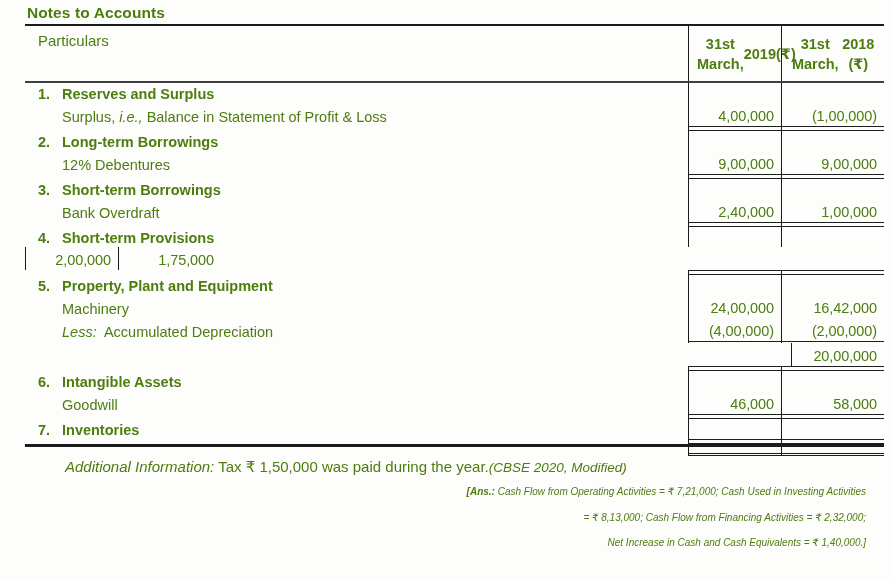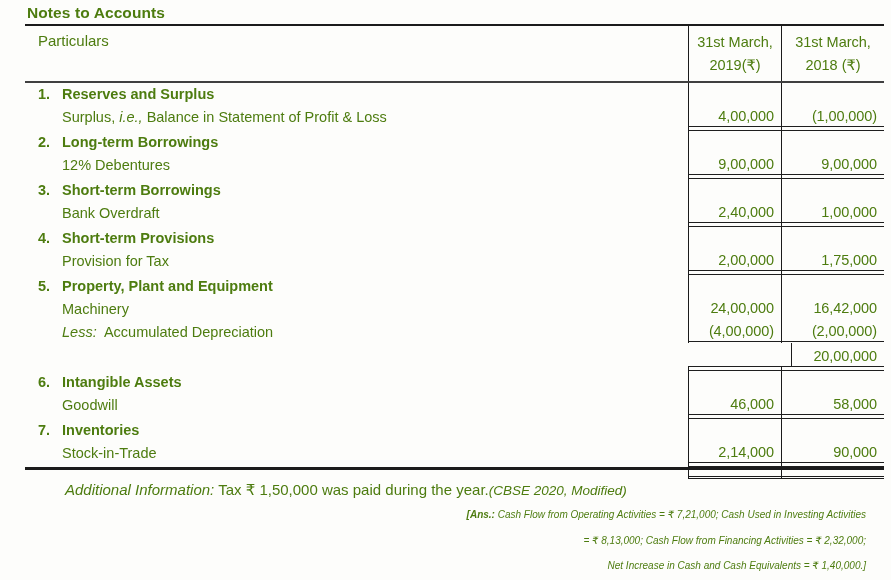--- a/index.html
+++ b/index.html
@@ -8,21 +8,21 @@
     font-family:"Liberation Sans","DejaVu Sans",sans-serif; color:#4d7c0f;
     position:relative;
   }
   .title { padding:4px 0 0 27px; height:20px; font-size:15.5px; font-weight:700; letter-spacing:.1px; }
   .acct-table { margin-left:25px; width:859px; border-top:2px solid #1b1b1b; border-bottom:3px solid #1b1b1b; box-sizing:border-box; }
   .thead { display:flex; height:57px; border-bottom:2px solid #404040; box-sizing:border-box; }
   .c-part { flex:1; min-width:0; box-sizing:border-box; }
   .c-a { width:93px; } .c-b { width:103px; }
   .c-a,.c-b { border-left:1.5px solid #1b1b1b; box-sizing:border-box; flex:none; }
   .th-part { font-size:15px; padding:6px 0 0 13px; }
-  .th-col { display:flex; flex-direction:column; justify-content:space-evenly; align-items:center; text-align:center; font-size:14.5px; line-height:20px; padding:3px 0 3px; }
+  .th-col { display:flex; flex-direction:row; justify-content:space-evenly; align-items:center; text-align:center; font-size:14.5px; line-height:20px; padding:3px 8px 3px;font-weight:bold; }
   .trow { display:flex; height:23px; }
   .trow.heading { height:20px; }
   .trow .c-part { display:flex; align-items:flex-end; font-size:14.5px; line-height:17px; }
   .no { width:37px; padding-left:13px; box-sizing:border-box; font-weight:700; flex:none; }
   .lbl { white-space:pre; }
   .heading .lbl { font-weight:700; }
   .ital { font-style:italic; }
   .num { display:flex; align-items:flex-end; justify-content:flex-end; padding:0 7px 2px 0; font-size:14.5px; letter-spacing:-.1px; }
   .rule-row { display:flex; height:5px; }
   .rule-row .rl { border-top:1.3px solid #1e1e1e; border-bottom:1.3px solid #1e1e1e; }
@@ -123,24 +123,20 @@
         </div>
         <div class="trow heading">
           <div class="c-part">
             <span class="no">4.</span>
             <span class="lbl"><span>Short-term Provisions</span></span>
           </div>
           <div class="c-a num"></div>
           <div class="c-b num"></div>
         </div>
         <div class="trow">
-          <div class="c-part">
-            <span class="no"></span>
-            <span class="lbl"><span>Provision for Tax</span></span>
-          </div>
           <div class="c-a num">2,00,000</div>
           <div class="c-b num">1,75,000</div>
         </div>
         <div class="rule-row double">
           <div class="c-part"></div>
           <div class="c-a rl"></div>
           <div class="c-b rl"></div>
         </div>
         <div class="trow heading">
           <div class="c-part">
@@ -204,28 +200,20 @@
           <div class="c-a rl"></div>
           <div class="c-b rl"></div>
         </div>
         <div class="trow heading">
           <div class="c-part">
             <span class="no">7.</span>
             <span class="lbl"><span>Inventories</span></span>
           </div>
           <div class="c-a num"></div>
           <div class="c-b num"></div>
-        </div>
-        <div class="trow">
-          <div class="c-part">
-            <span class="no"></span>
-            <span class="lbl"><span>Stock-in-Trade</span></span>
-          </div>
-          <div class="c-a num">2,14,000</div>
-          <div class="c-b num">90,000</div>
         </div>
         <div class="rule-row double">
           <div class="c-part"></div>
           <div class="c-a rl"></div>
           <div class="c-b rl"></div>
         </div>
       </div>
   </div>
 
   <div class="stub-row">

